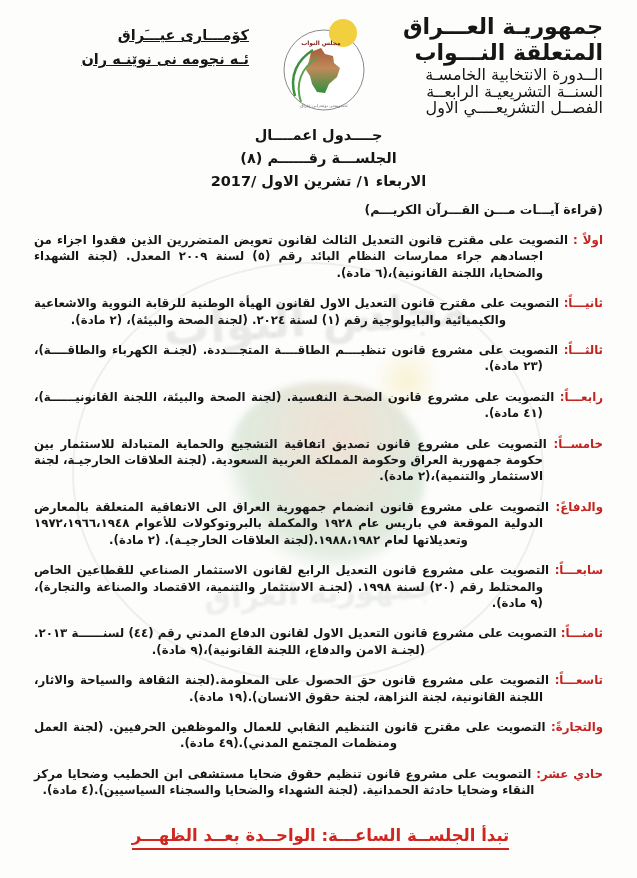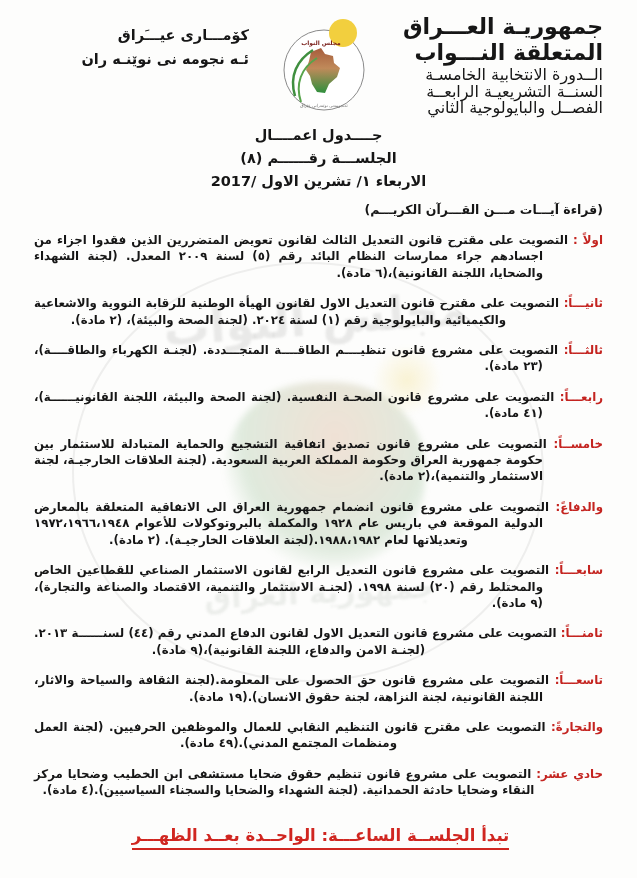--- a/index.html
+++ b/index.html
@@ -19,21 +19,21 @@
     background:radial-gradient(circle,rgba(235,205,70,.22),rgba(235,205,70,0) 70%);}
   .wm-sub-text{left:150px;top:575px;width:340px;text-align:center;font-size:30px;font-weight:bold;
     color:rgba(90,110,90,.10);transform:rotate(-3deg);filter:blur(1px);white-space:nowrap;}
   
   .content{position:absolute;inset:0;z-index:1;padding:14px 34px 0 34px;}
   .hdr{display:flex;justify-content:space-between;align-items:flex-start;}
   .hdr-right{width:205px;text-align:right;}
   .hdr-right .t{font-size:22px;font-weight:bold;line-height:26px;white-space:nowrap;}
   .session-info{margin-top:1px;font-size:16px;font-weight:normal;line-height:16.5px;}
   .emblem-wrap{flex:0 0 auto;width:86px;margin-top:0;}
-  .hdr-left{width:215px;text-align:right;margin-top:9px;font-size:14.5px;font-weight:bold;line-height:24px;white-space:nowrap;}
+  .hdr-left{width:215px;text-align:right;margin-top:9px;font-size:14.5px;font-weight:bold;line-height:24px;white-space:nowrap;text-decoration:underline;}
   .titles{text-align:center;font-weight:bold;font-size:14.5px;line-height:23px;margin-top:2px;}
   .quran{text-align:right;font-weight:bold;font-size:12.5px;margin-top:9px;margin-bottom:15px;}
   .items{font-size:11.8px;font-weight:bold;line-height:16.4px;}
   .item{ text-align:justify;margin-bottom:14px;padding-right:60px;text-indent:-60px;}
   .item.center-last{text-align-last:center;}
   .item .lbl{color:#c42420;}
   .footer{position:absolute;top:826px;left:4px;right:0;text-align:center;z-index:1;}
   .footer .ft{color:#d02620;font-weight:bold;font-size:16.5px;border-bottom:2px solid #d02620;padding-bottom:3px;white-space:nowrap;}
 </style>
 </head>
@@ -49,21 +49,21 @@
 
   <div class="content">
 
     <div class="hdr">
       <div class="hdr-right">
         <div class="t">جمهوريـة العـــراق</div>
         <div class="t">المتعلقة النـــواب</div>
         <div class="session-info">
           <div>الــدورة الانتخابية الخامسـة</div>
           <div>السنــة التشريعيـة الرابعــة</div>
-          <div>الفصــل والبايولوجية الثاني</div>
+          <div>الفصــل التشريعــــي الاول</div>
         </div>
       </div>
 
       <div class="emblem-wrap">
         <svg width="86" height="104" viewBox="0 0 86 104">
           <defs>
             <linearGradient id="mg" x1="0" y1="0" x2="0" y2="1">
               <stop offset="0" stop-color="#a65c3c"></stop>
               <stop offset="0.45" stop-color="#c08a5a"></stop>
               <stop offset="1" stop-color="#2f8f3d"></stop>

